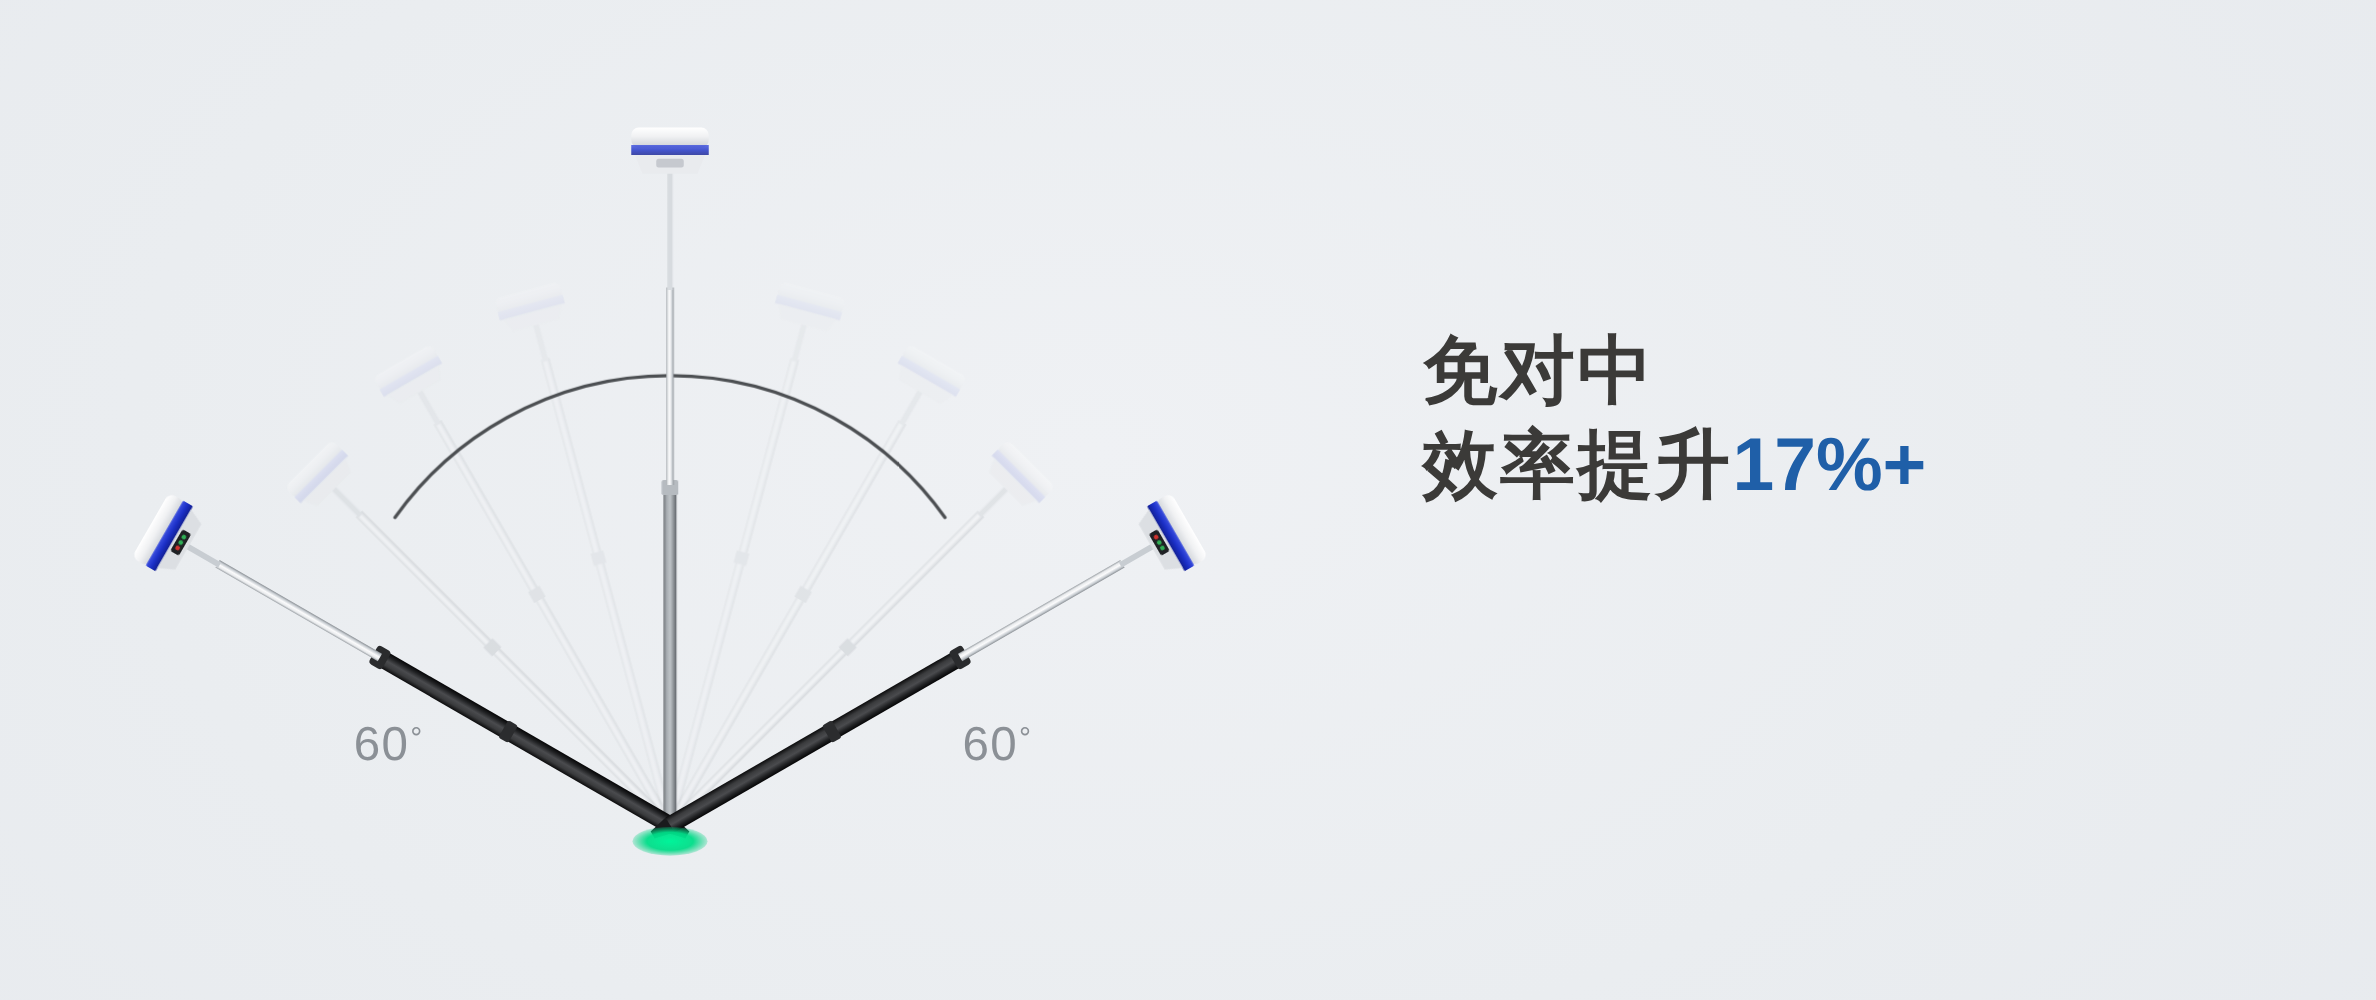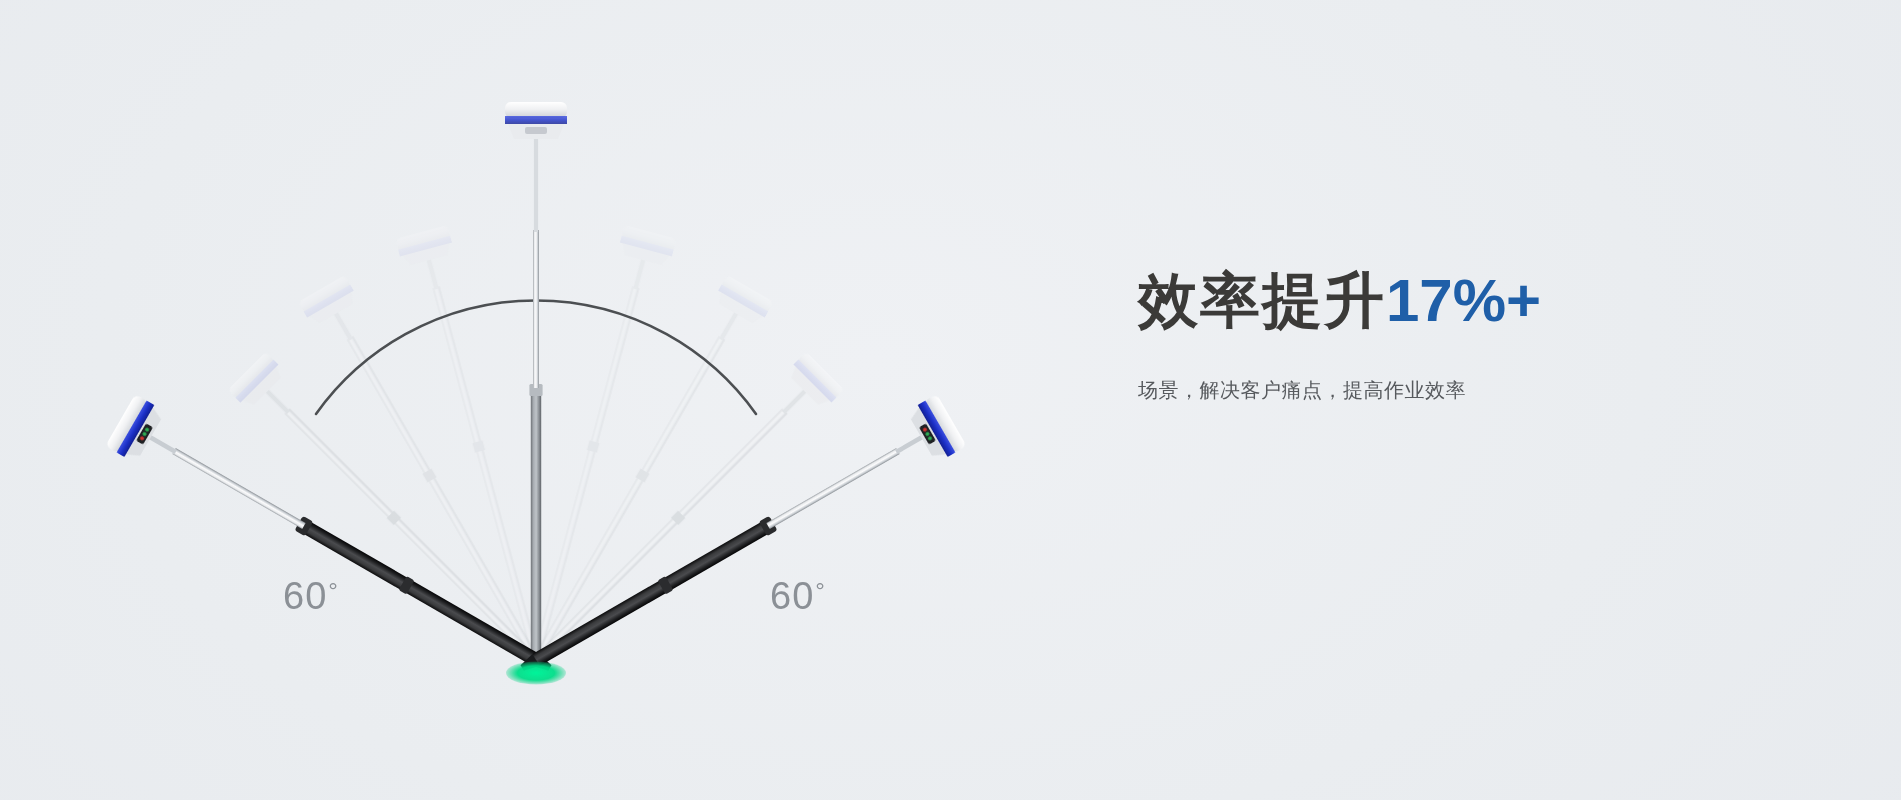--- a/index.html
+++ b/index.html
@@ -273,21 +273,21 @@
       <ellipse cx="536" cy="673" rx="30" ry="11.5" fill="url(#groundGlow)"></ellipse>
     </svg>
 
     <div class="angle-label" id="angle-left"><span>60</span><span class="deg">°</span></div>
 
     <div class="angle-label" id="angle-right"><span>60</span><span class="deg">°</span></div>
   </div>
 
   <div id="text-col">
 
+    <h1 class="headline">免对中</h1>
 
     <h1 class="headline headline-2"><span>效率提升</span><span class="accent">17%+</span></h1>
 
     <div id="body-copy">
-      <span>场景，解决客户痛点，提高作业效率</span>
     </div>
   </div>
 
 </div>
 
 </body></html>

